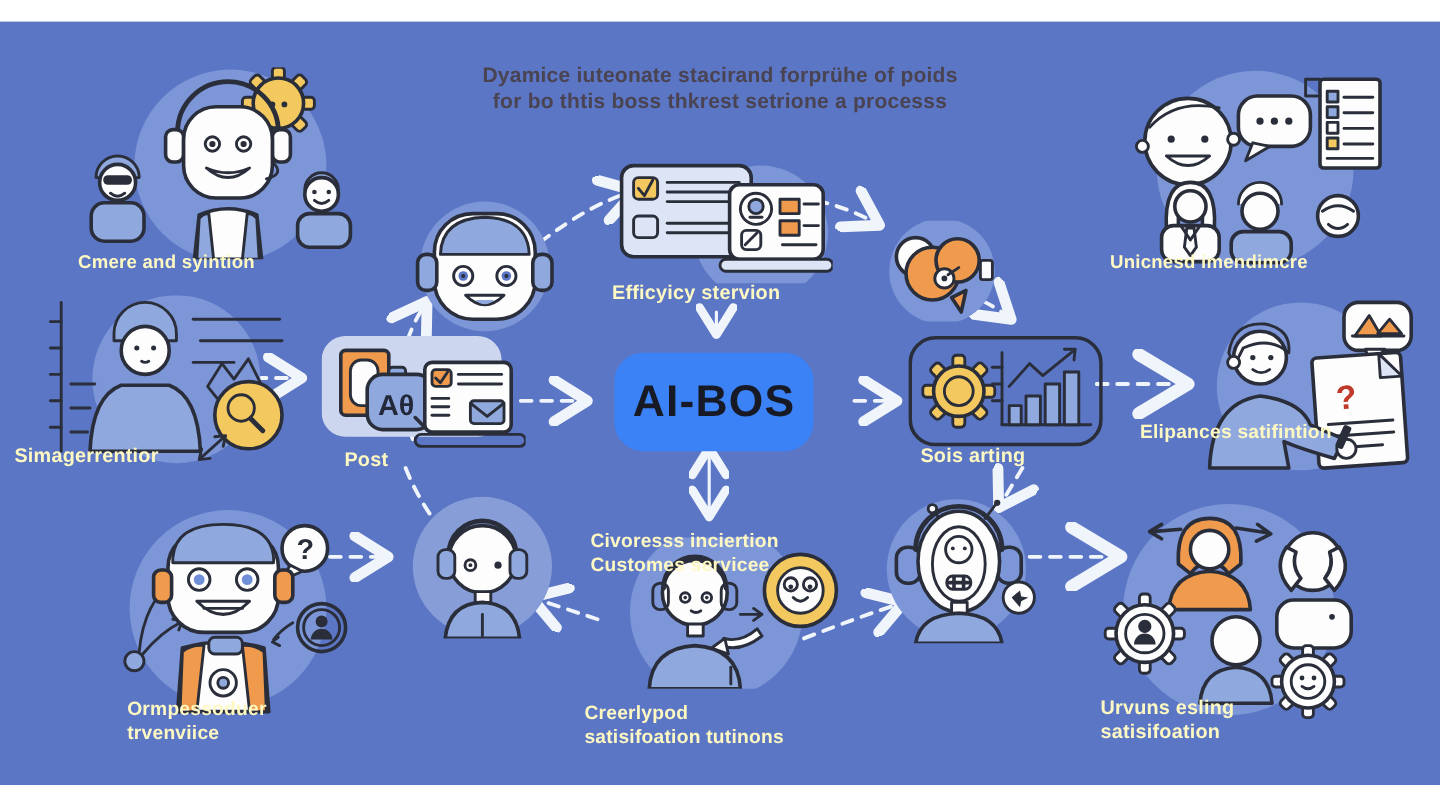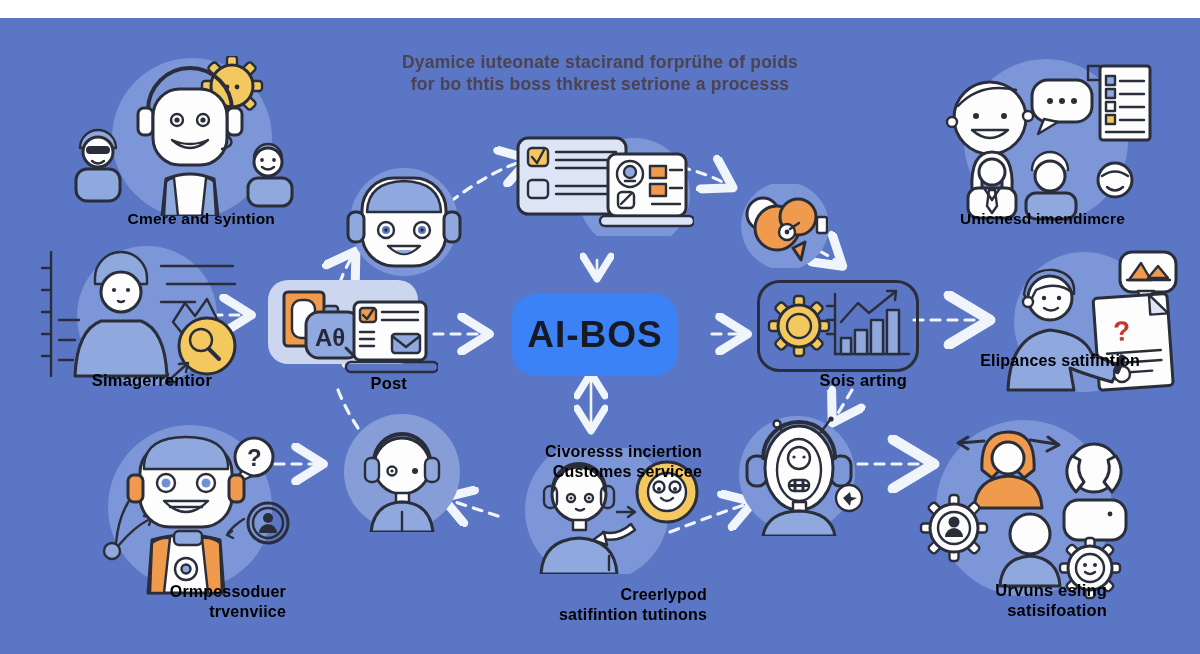--- a/index.html
+++ b/index.html
@@ -4,21 +4,21 @@
 <style>
   html,body{margin:0;padding:0;}
   body{width:1200px;height:654px;overflow:hidden;font-family:"Liberation Sans",sans-serif;}
   #canvas{position:relative;width:1200px;height:654px;background:#5b76c4;margin-top:18px;}
   .icon{position:absolute;}
   .ic{stroke:#2a2e3a;stroke-width:3;fill:none;stroke-linecap:round;stroke-linejoin:round;}
   .t2{stroke-width:2.4;} .t4{stroke-width:4;}
   .fw{fill:#fdfdfe;} .fb{fill:#8fa8dd;} .fo{fill:#ef9a4c;} .fy{fill:#f3c85f;}
   .fh{fill:#7d96d8;stroke:none;}
   .fl{fill:#dce4f6;} .fd{fill:#2a2e3a;stroke:none;}
-  .lbl{position:absolute;text-align:right;font-weight:700;color:#000000;font-size:15.5px;line-height:1.22;letter-spacing:.2px;}
+  .lbl{position:absolute;text-align:left;font-weight:700;color:#fef9c3;font-size:15.5px;line-height:1.22;letter-spacing:.2px;}
   .lbl span{display:block;}
   .big{font-size:16px;}
   #title{position:absolute;left:388px;top:33px;width:424px;text-align:center;
          font-size:17.5px;font-weight:800;color:#4a4352;line-height:1.28;letter-spacing:.2px;}
   #title span{display:block;}
   #aibos{position:absolute;left:512px;top:276px;width:166px;height:82px;background:#3b82f6;
          border-radius:24px;display:flex;align-items:center;justify-content:center;}
   #aibos .txt{font-size:37px;font-weight:800;color:#171a24;letter-spacing:1px;}
   #arrows{position:absolute;left:0;top:0;}
   .dash{stroke:#f0f4fb;stroke-width:3.2;fill:none;stroke-dasharray:9 8;stroke-linecap:round;}
@@ -221,20 +221,23 @@
       <rect x="106" y="56" width="16" height="16" rx="4" fill="#f6d9b5" class="ic t2"></rect>
       <line class="ic t2" x1="109" y1="68" x2="119" y2="58"></line>
       <rect class="fo ic t2" x="138" y="30" width="16" height="12"></rect>
       <rect class="fo ic t2" x="138" y="48" width="16" height="12"></rect>
       <line class="ic t2" x1="158" y1="34" x2="170" y2="34"></line>
         <line class="ic t2" x1="158" y1="52" x2="170" y2="52"></line>
         <line class="ic t2" x1="140" y1="68" x2="168" y2="68"></line>
       <rect x="88" y="80" width="94" height="10" rx="5" class="fl ic t2"></rect>
     </g>
   </svg>
+  <div class="lbl" style="left:510px;top:216px;width:180px;font-size:16.5px">
+    <span>Efficyicy stervion</span>
+  </div>
 
   <svg class="icon" style="left:737px;top:166px" width="96" height="84" viewBox="0 0 96 84">
     <circle class="fh" cx="48" cy="42" r="44"></circle>
     <circle class="fw ic" cx="26" cy="30" r="16"></circle>
     <path class="fo ic" d="M56 64 L64 76 L68 58 Z"></path>
     <circle class="fo ic" cx="40" cy="44" r="22"></circle>
     <circle class="fo ic" cx="61" cy="33" r="18"></circle>
     <rect class="fw ic t2" x="80" y="33" width="10" height="16" rx="2"></rect>
     <circle class="fw ic t2" cx="50" cy="48" r="8"></circle>
     <line class="ic t2" x1="53" y1="45" x2="62" y2="39"></line>
@@ -452,21 +455,21 @@
       <path class="fw ic t2" d="M130 82 Q112 96 96 90 L98 84 Q112 88 126 76 Z"></path>
       <path class="fw ic t2" d="M88 92 L102 97 L99 84 Z"></path>
     </g>
   </svg>
   <div class="lbl big" style="left:492px;top:424px;width:210px">
     <span>Civoresss inciertion</span>
     <span>Customes servicee</span>
   </div>
   <div class="lbl big" style="left:487px;top:567px;width:220px">
     <span>Creerlypod</span>
-    <span>satifintion tutinons</span>
+    <span>satisifoation tutinons</span>
   </div>
 
   <svg class="icon" style="left:733px;top:396px" width="132" height="122" viewBox="0 0 132 122">
     <circle class="fh" cx="64" cy="60" r="58"></circle>
     <line class="ic t2" x1="88" y1="18" x2="97" y2="6"></line>
       <circle cx="98" cy="5" r="2.6" class="fd"></circle>
     <circle class="fw ic t2" cx="44" cy="10" r="3.5"></circle>
       <line class="ic t2" x1="46" y1="13" x2="52" y2="21"></line>
     <path class="ic t4" d="M30 44 a36 36 0 0 1 72 0"></path>
     <rect x="14" y="42" width="20" height="30" rx="9" fill="#eef2fa" class="ic"></rect>

